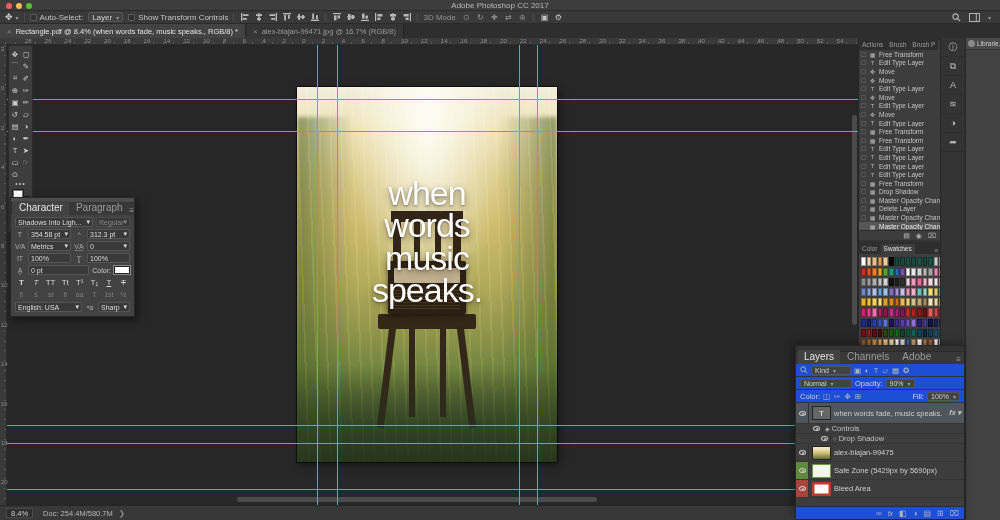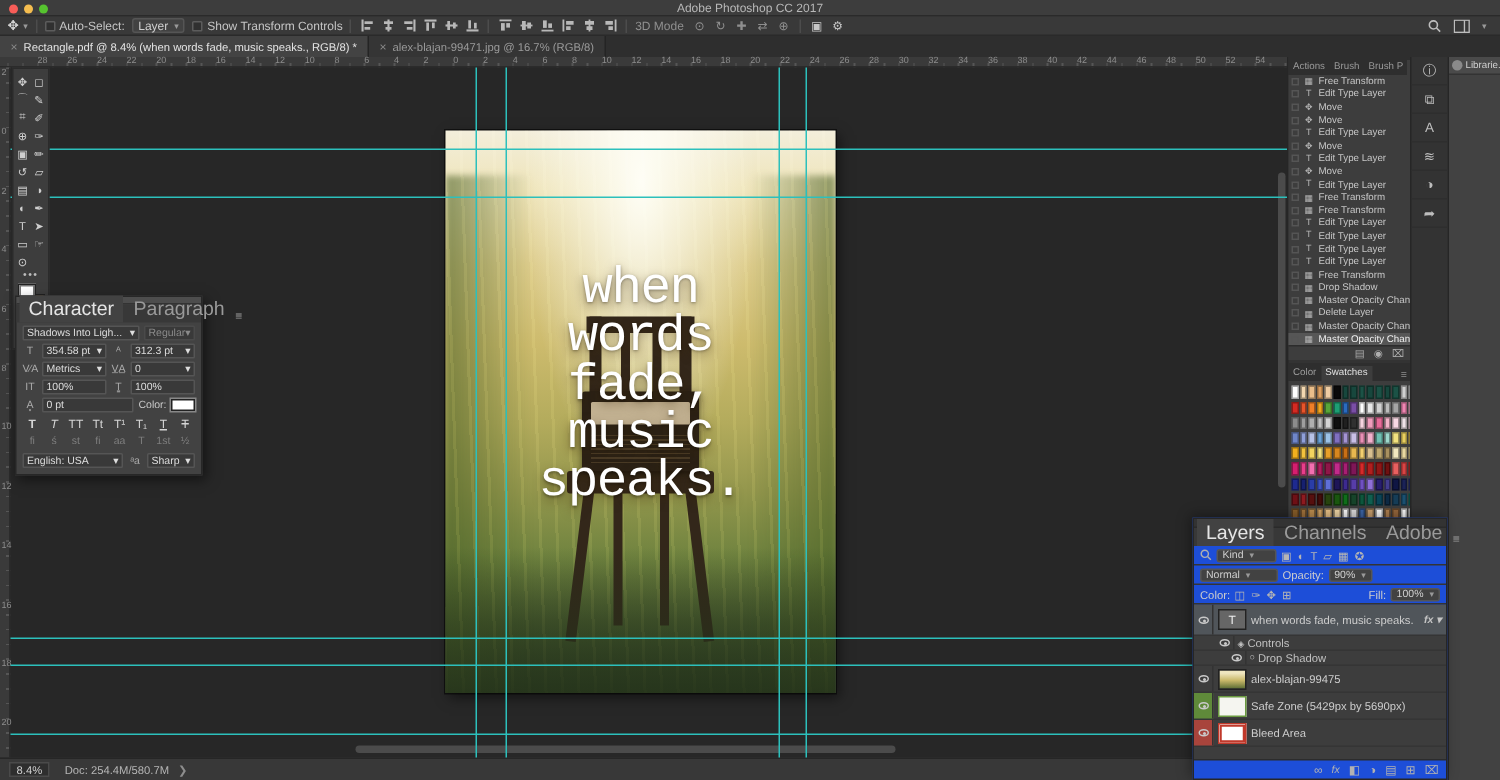--- a/index.html
+++ b/index.html
@@ -52,21 +52,21 @@
       linear-gradient(180deg,#f3eedb 0%,#efe5bb 10%,#ddcc8b 24%,#cdbb6d 38%,#b3ab5c 52%,#94974d 64%,#6f833f 76%,#4a5e30 88%,#344828 100%); }
   #poster .stalks { position:absolute; inset:0; background:repeating-linear-gradient(88deg, rgba(244,232,176,.28) 0 2px, transparent 2px 11px); mix-blend-mode:soft-light; }
   #poster .grassL { position:absolute; left:0; top:8%; width:22%; height:92%; background:linear-gradient(90deg, rgba(74,96,38,.6), rgba(74,96,38,0)); filter:blur(2px); }
   #poster .grassR { position:absolute; right:0; top:8%; width:22%; height:92%; background:linear-gradient(270deg, rgba(74,96,38,.6), rgba(74,96,38,0)); filter:blur(2px); }
   #poster .ground { position:absolute; left:0; bottom:0; width:100%; height:26%; background:linear-gradient(180deg, rgba(42,58,30,0), rgba(36,50,26,.85)); }
   .chair { position:absolute; background:#33271a; }
   .radio { position:absolute; left:35%; top:46.5%; width:30%; height:14%; background:#2b2115; border-radius:2px; box-shadow:0 2px 5px rgba(20,15,5,.6); }
   .radio .dial { position:absolute; left:8%; top:12%; width:84%; height:30%; background:#c3b292; border-radius:1px; }
   .radio .grill { position:absolute; left:8%; top:50%; width:84%; height:40%; background:repeating-linear-gradient(0deg,#4a3b26 0 1px,#2b2115 1px 3px); }
   #poster-text { position:absolute; left:0; top:24%; width:100%; text-align:center; z-index:5;
-    color:#ffffff; font-family:Liberation Mono, monospace; font-size:34px; line-height:.95em; letter-spacing:-1px;
+    color:#ffffff; font-family:Liberation Sans, sans-serif; font-size:34px; line-height:.95em; letter-spacing:-1px;
     text-shadow:0 3px 7px rgba(60,40,10,.55), 0 1px 2px rgba(0,0,0,.35); }
 
   
   #vscroll { position:absolute; right:1px; top:0; width:5px; height:100%; }
   #vscroll .thumb { position:absolute; top:70px; left:0; width:5px; height:210px; background:#4b4b4b; border-radius:3px; }
   #hscroll { position:absolute; left:0; bottom:3px; height:5px; width:100%; }
   #hscroll .thumb { position:absolute; left:230px; top:0; height:5px; width:360px; background:#4b4b4b; border-radius:3px; }
 
   
   #toolbar { position:absolute; left:8px; top:45px; width:25px; height:188px; background:#3d3d3d; border:1px solid #2b2b2b; z-index:20; padding-top:2px; }
@@ -75,21 +75,21 @@
   #tool-more { text-align:center; color:#bdbdbd; font-size:7px; letter-spacing:1px; }
   #swatchbox { position:relative; width:18px; height:18px; margin:2px auto 0; }
   #swatch-bg { position:absolute; right:0; bottom:0; width:11px; height:11px; border:1px solid #222; }
   #swatch-fg { position:absolute; left:0; top:0; width:12px; height:12px; border:1px solid #222; box-shadow:0 0 0 1px #777 inset; }
   .tool-bot { height:11px; display:flex; align-items:center; justify-content:center; color:#c0c0c0; font-size:8px; }
 
   
   #charpanel { position:absolute; left:10px; top:197px; width:125px; height:120px; background:#424242; border:1px solid #272727; box-shadow:2px 3px 8px rgba(0,0,0,.5); z-index:25; font-size:7px; color:#c9c9c9; }
   #charpanel .mini { height:5px; background:#4d4d4d; border-bottom:1px solid #333; }
   .ptabs { display:flex; align-items:flex-end; height:12px; background:#383838; padding-left:2px; gap:1px; }
-  .ptab { padding:1px 6px 2px; font-size:13px; }
+  .ptab { padding:1px 6px 2px; font-size:10px; }
   .ptab.active { background:#424242; color:#e5e5e5; }
   .ptab.inactive { color:#9a9a9a;margin-top:16px; }
   .pmenu { margin-left:auto; color:#9a9a9a; padding-right:3px; font-size:8px; }
   .crow { display:flex; align-items:center; gap:3px; padding:2px 4px 0; }
   .cfield { background:#393939; border:1px solid #555; border-radius:1px; height:10px; display:flex; align-items:center; justify-content:space-between; padding:0 2px; color:#ddd; flex:1; }
   .cfield.dis { color:#8a8a8a; border-color:#4a4a4a; }
   .cic { color:#aaa; font-size:7px; width:10px; text-align:center; }
   .stylebtns { display:flex; justify-content:space-between; padding:2px 5px 0; }
   .sbtn { width:11px; height:10px; display:flex; align-items:center; justify-content:center; color:#d5d5d5; font-size:8px; border:1px solid transparent; }
   .sbtn.u { text-decoration:underline; } .sbtn.s { text-decoration:line-through; }
@@ -319,21 +319,20 @@
       <div class="chair" style="left:43%;top:64%;width:2.2%;height:24%;"></div>
       <div class="chair" style="left:55%;top:64%;width:2.2%;height:24%;"></div>
       <div class="radio">
         <div class="dial"></div>
         <div class="grill"></div>
       </div>
       <div class="ground"></div>
       <div id="poster-text">
           <div>when</div>
           <div>words</div>
-          <div>fade,</div>
           <div>music</div>
           <div>speaks.</div>
         </div>
     </div>
     <div id="vscroll">
         <div class="thumb"></div>
       </div>
     <div id="hscroll">
         <div class="thumb"></div>
       </div>

